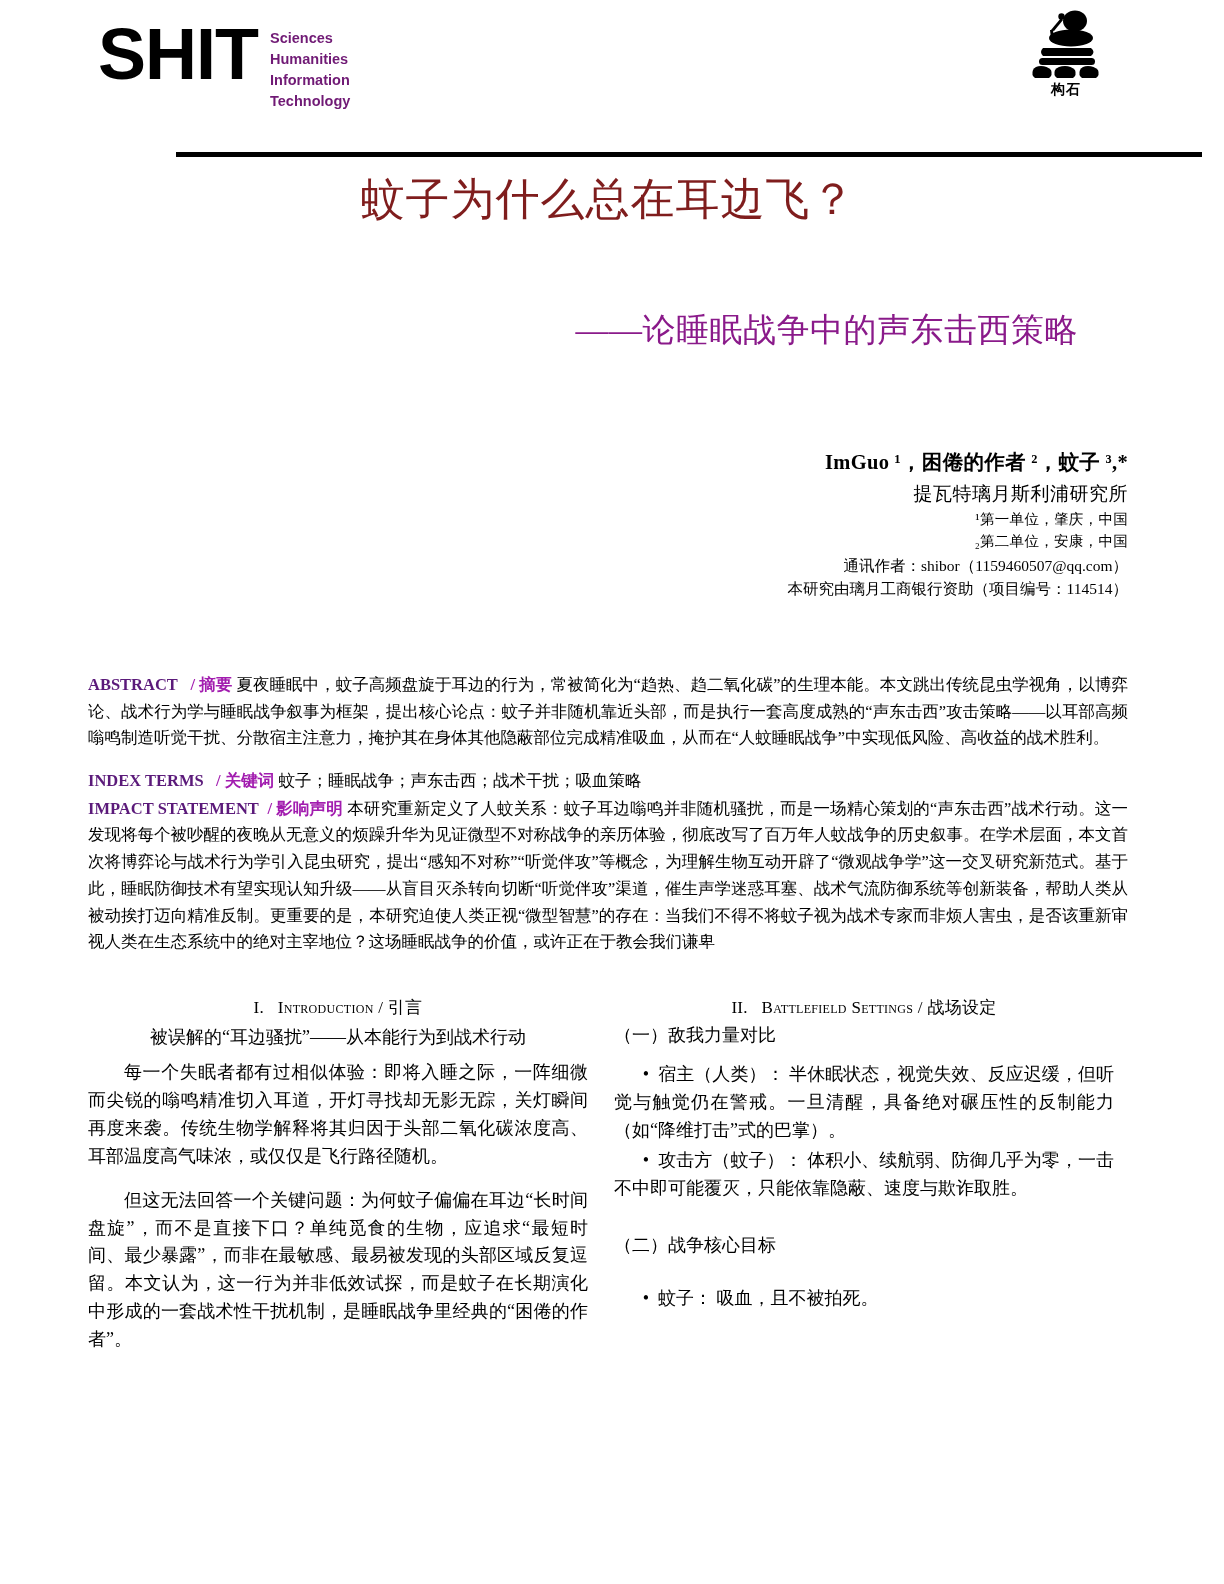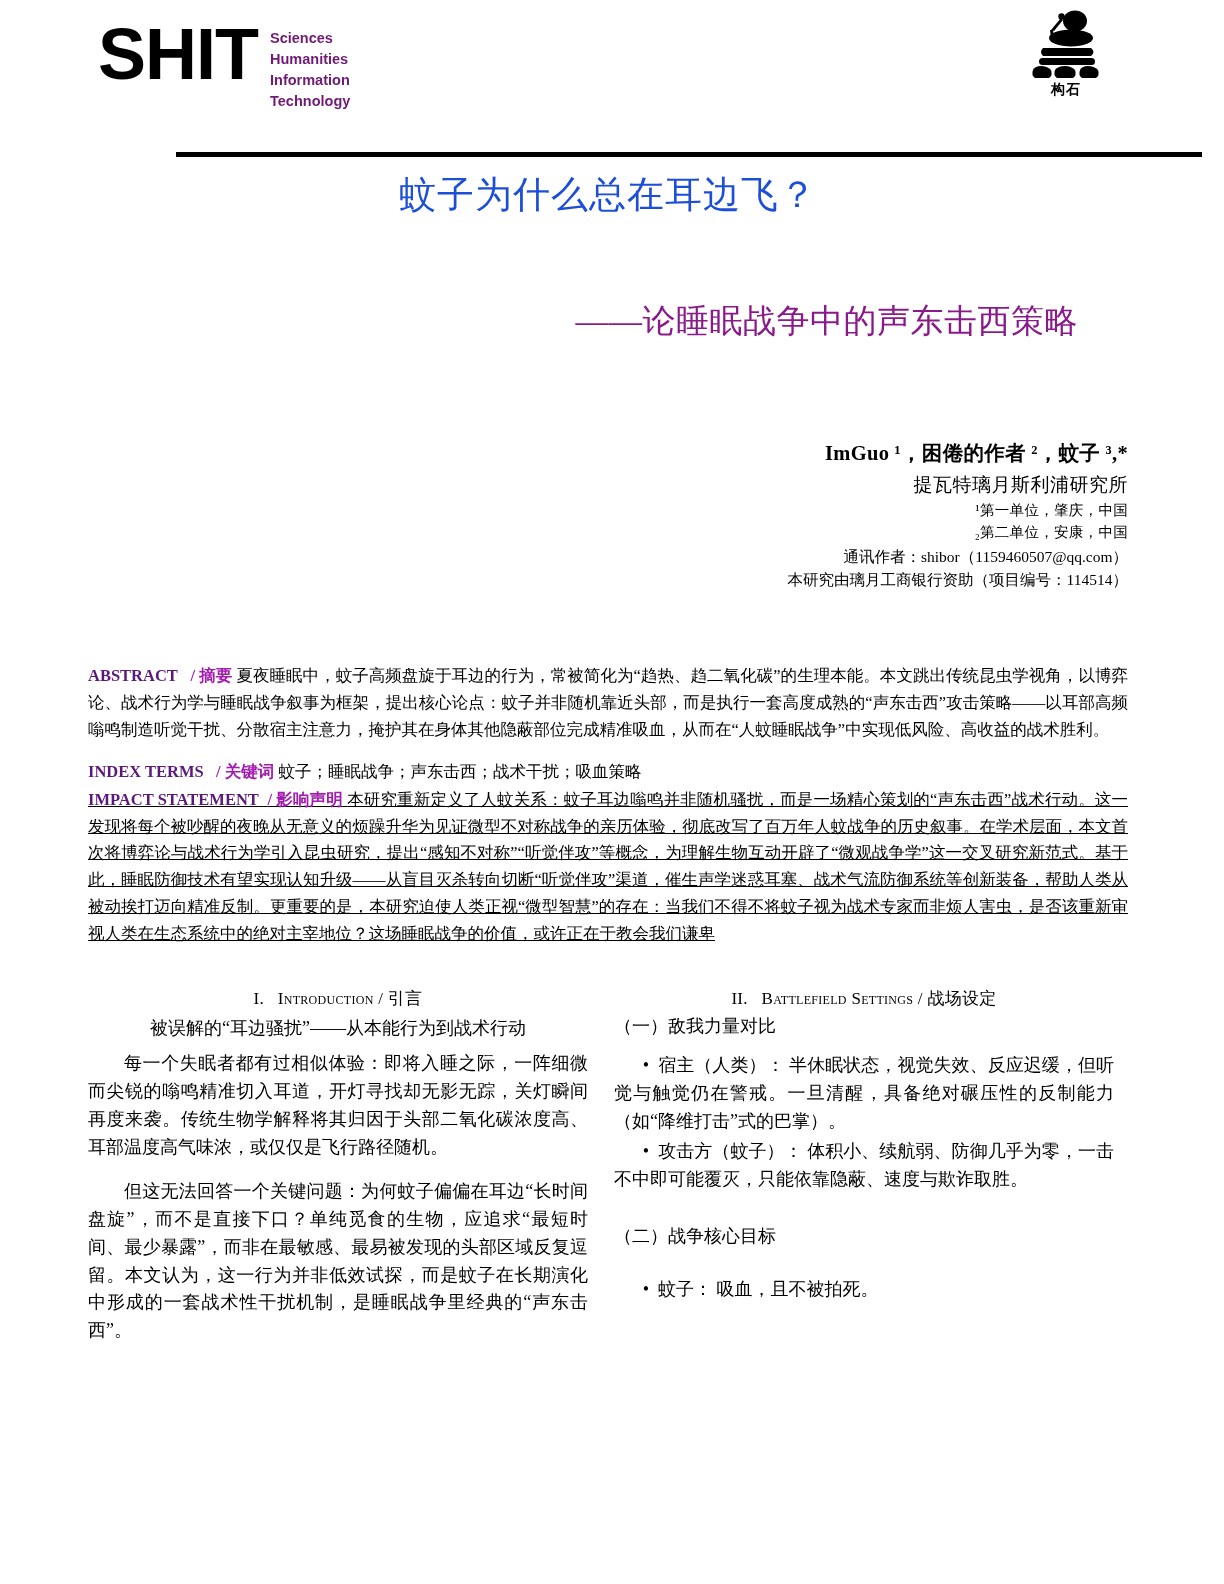--- a/index.html
+++ b/index.html
@@ -81,22 +81,22 @@
     top: 152px;
     width: 1026px;
     height: 4px;
     background: #000;
     border-top: 1px solid #000;
   }
 
   
   .title-block { margin-top: 52px; text-align: center; }
   .doc-title {
-    color: #1d4ed8;
-    font-size: 37px;
+    color: #7f1d1d;
+    font-size: 44px;
     font-weight: normal;
     line-height: 1.25;
     margin: 0;
     letter-spacing: 1px;
   }
   .doc-subtitle {
     color: #8a1a8a;
     font-size: 33px;
     font-weight: normal;
     line-height: 1.3;
@@ -143,21 +143,21 @@
     color: #5b1a7a;
     font-weight: bold;
     font-family: "Liberation Serif", serif;
   }
   .lbl-cn {
     color: #a21caf;
     font-weight: bold;
   }
   .abs-body { }
   .terms-line { margin-top: 16px; }
-  .impact-block { margin-top: 1px; text-align: justify; text-decoration: underline; }
+  .impact-block { margin-top: 1px; text-align: justify; }
 
   
   .columns {
     margin-top: 40px;
     display: flex;
     gap: 26px;
   }
   .col { width: 500px; }
   .sec-head {
     text-align: center;
@@ -280,21 +280,21 @@
         <div class="sec-head">
           <span class="sec-num">I.</span>
           <span>&nbsp;&nbsp;</span><span>Introduction</span>
           <span class="sec-cn">/ 引言</span>
         </div>
 
         <div class="subhead-center">被误解的“耳边骚扰”——从本能行为到战术行动</div>
 
         <p class="para">每一个失眠者都有过相似体验：即将入睡之际，一阵细微而尖锐的嗡鸣精准切入耳道，开灯寻找却无影无踪，关灯瞬间再度来袭。传统生物学解释将其归因于头部二氧化碳浓度高、耳部温度高气味浓，或仅仅是飞行路径随机。</p>
 
-        <p class="para">但这无法回答一个关键问题：为何蚊子偏偏在耳边“长时间盘旋”，而不是直接下口？单纯觅食的生物，应追求“最短时间、最少暴露”，而非在最敏感、最易被发现的头部区域反复逗留。本文认为，这一行为并非低效试探，而是蚊子在长期演化中形成的一套战术性干扰机制，是睡眠战争里经典的“声东击西”。</p>
+        <p class="para">但这无法回答一个关键问题：为何蚊子偏偏在耳边“长时间盘旋”，而不是直接下口？单纯觅食的生物，应追求“最短时间、最少暴露”，而非在最敏感、最易被发现的头部区域反复逗留。本文认为，这一行为并非低效试探，而是蚊子在长期演化中形成的一套战术性干扰机制，是睡眠战争里经典的“困倦的作者”。</p>
       </div>
 
       <div class="col">
         <div class="sec-head">
           <span class="sec-num">II.</span>
           <span>&nbsp;&nbsp;</span><span>Battlefield Settings</span>
           <span class="sec-cn">/ 战场设定</span>
         </div>
 
         <div class="subhead">（一）敌我力量对比</div>

